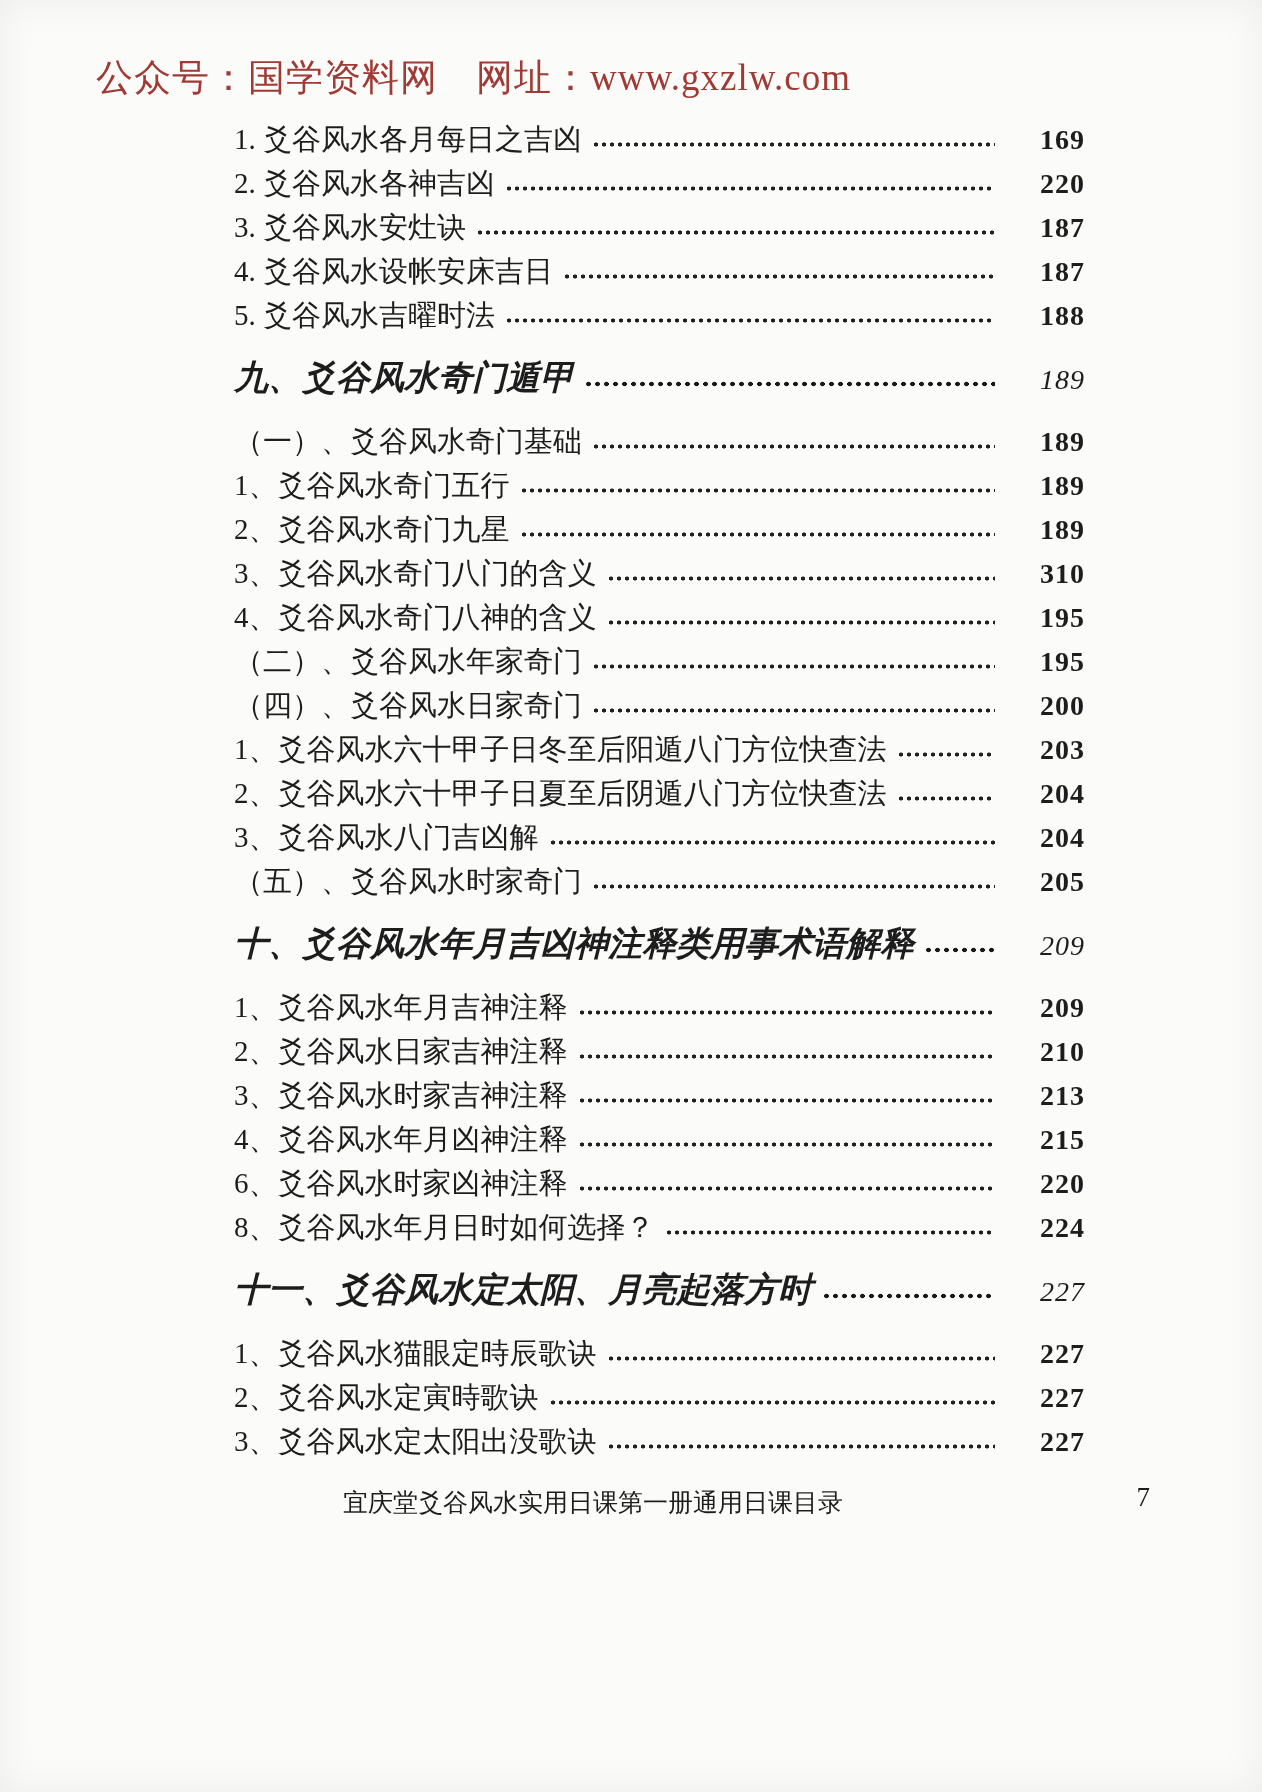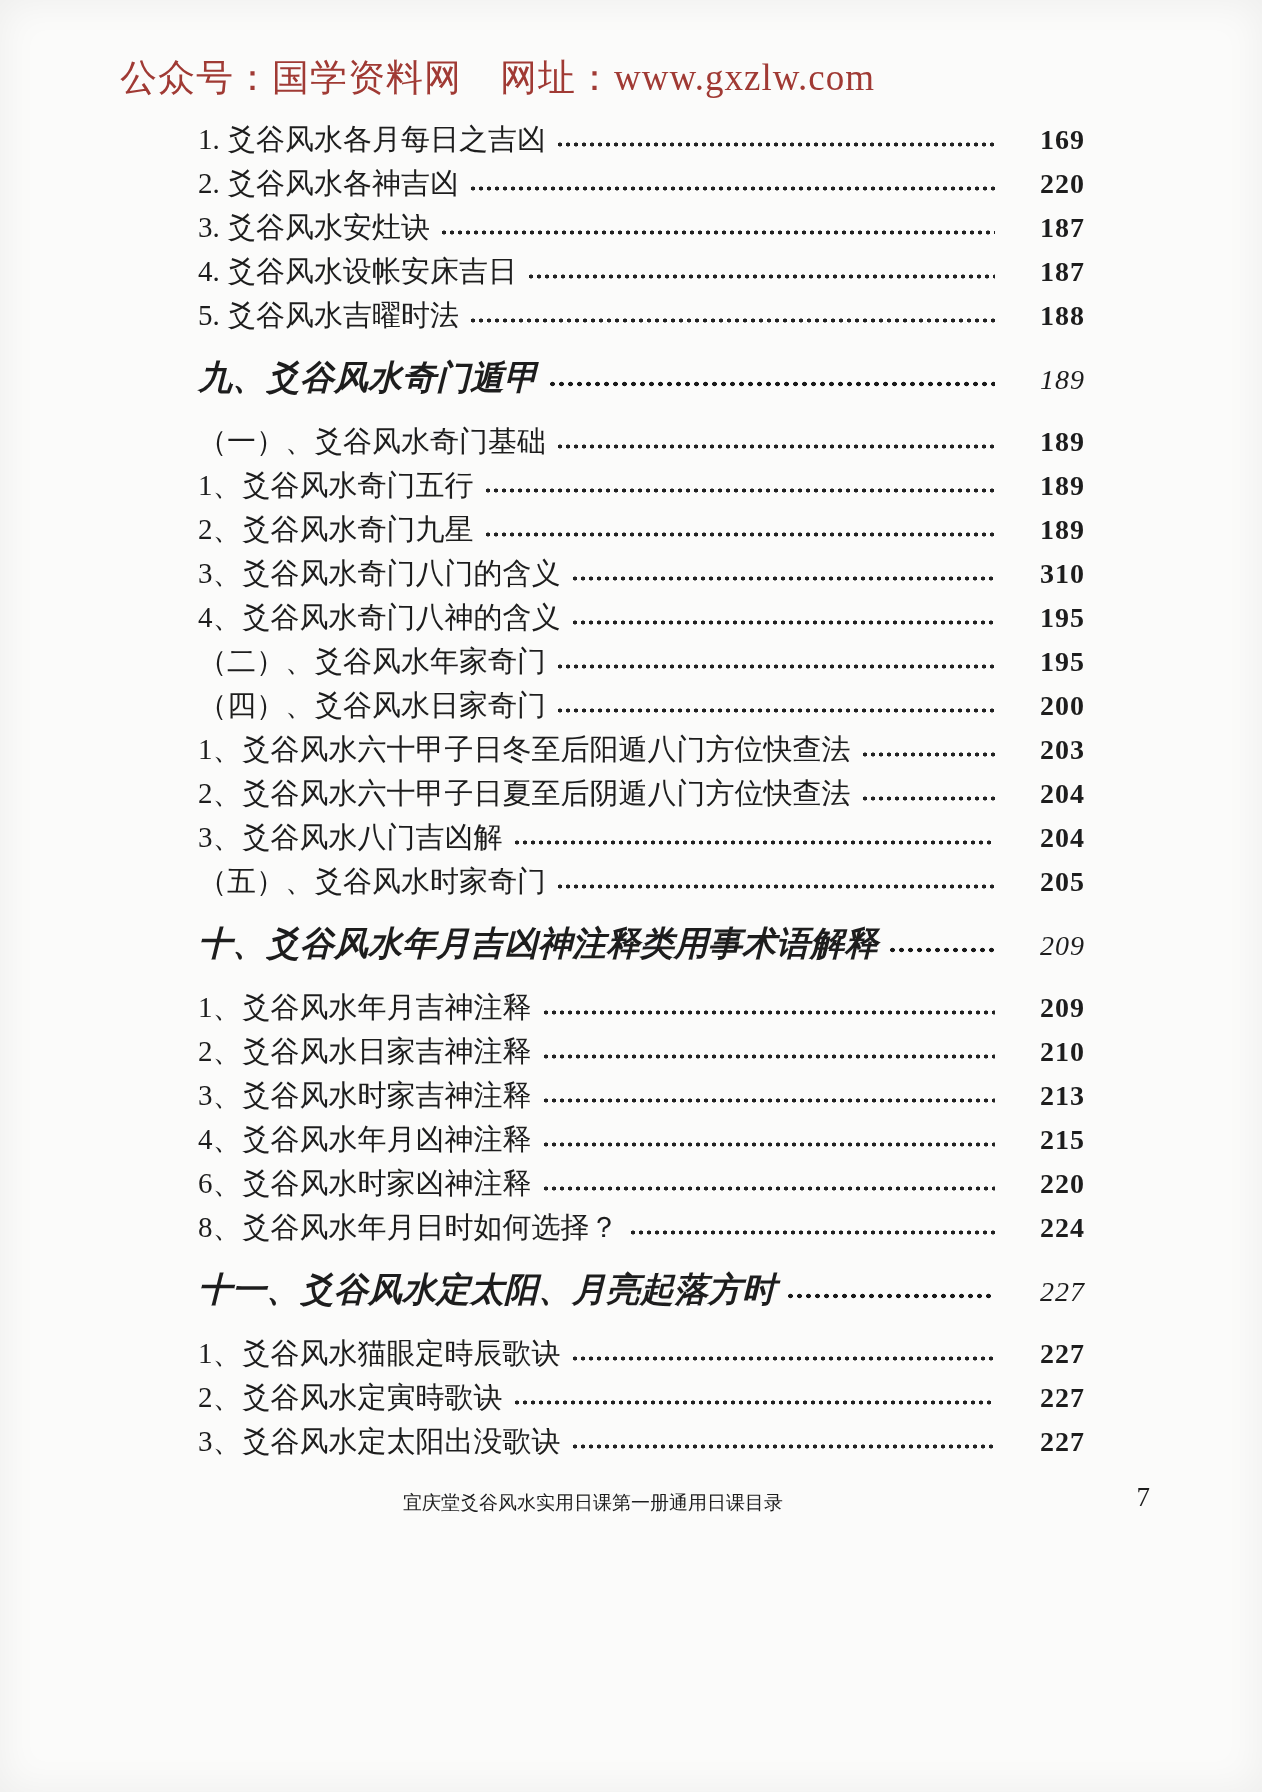--- a/index.html
+++ b/index.html
@@ -12,29 +12,30 @@
     box-shadow:inset 0 0 40px rgba(0,0,0,0.06);
     overflow:hidden;
   }
   .page{
     width:100%;height:100%;
     box-sizing:border-box;
     padding-top:54px;
   }
   .header{
     height:48px;line-height:48px;
-    padding-left:120px;
+    padding-left:96px;
     font-size:37px;
     letter-spacing:1px;
     white-space:nowrap;
   }
   .toc{
     margin-top:15px;
     padding-left:198px;
     padding-right:177px;
+    margin-left:36px;
   }
   .row{
     display:flex;
     align-items:baseline;
     height:44px;
     line-height:44px;
     font-size:29px;
     white-space:nowrap;
   }
   .row .t{flex:0 0 auto;}
@@ -71,21 +72,21 @@
   }
   .row.heading .pg{font-weight:400;}
   .footer{
     position:relative;
     margin-top:20px;
     height:40px;line-height:40px;
   }
   .footer-title{
     text-align:center;
     padding-right:76px;
-    font-size:19px;
+    font-size:25px;
   }
   .footer-page{
     position:absolute;
     right:112px;top:-6px;
     font-size:27px;
   }
 </style>
 </head>
 <body>
 

